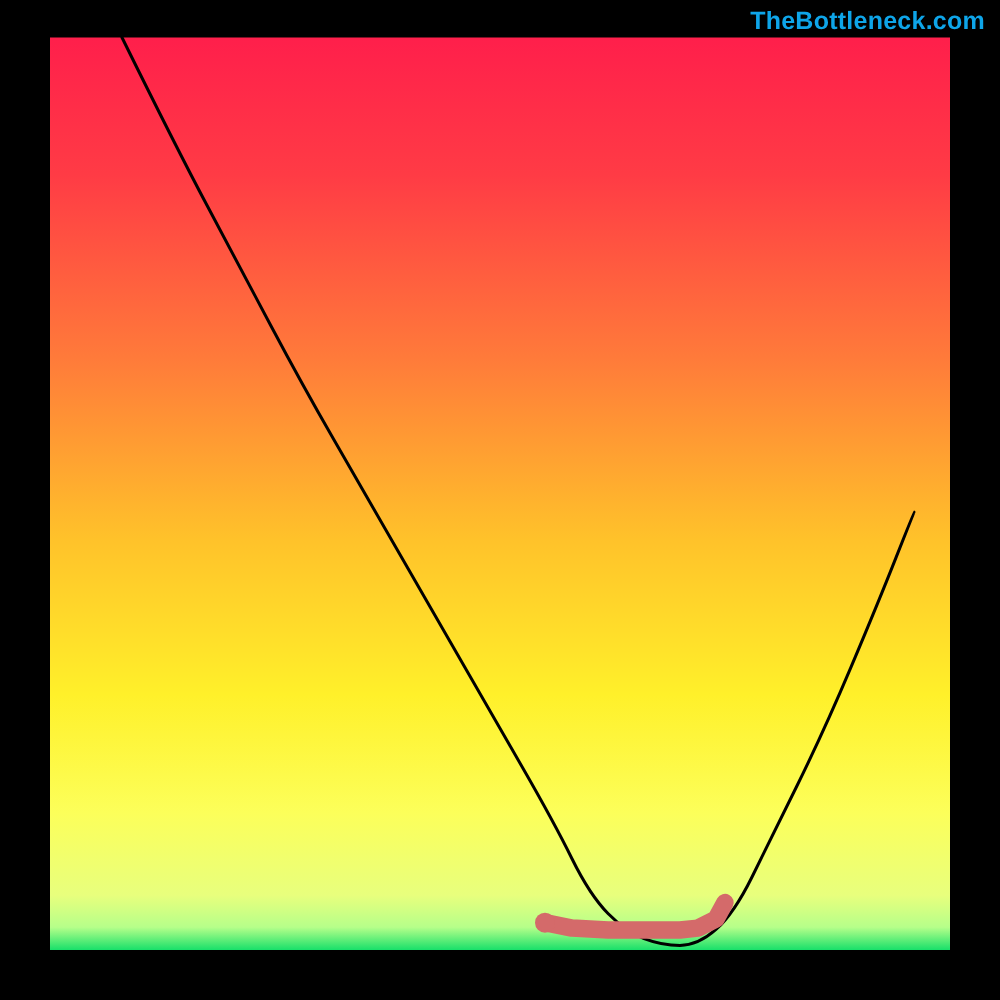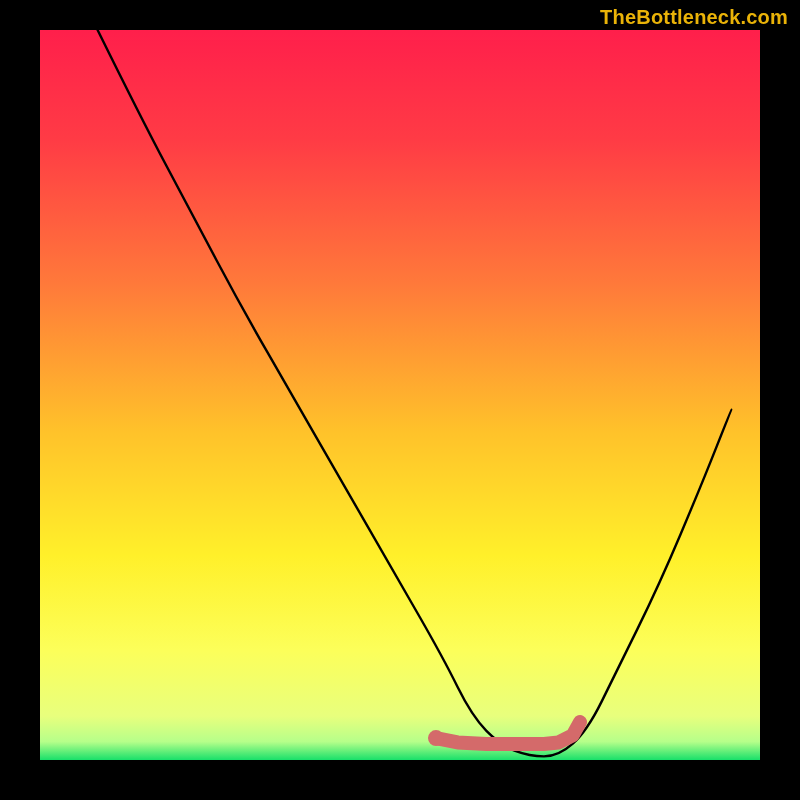--- a/index.html
+++ b/index.html
@@ -13,21 +13,21 @@
   }
   .wrapper {
     position: relative;
     width: 800px;
     height: 800px;
   }
   .attribution {
     position: absolute;
     top: 6px;
     right: 12px;
-    color: #eab308;
+    color: #0ea5e9;
     font-size: 20px;
     font-weight: bold;
     letter-spacing: 0.2px;
     z-index: 10;
   }
   svg.chart {
     position: absolute;
     left: 0;
     top: 0;
   }

